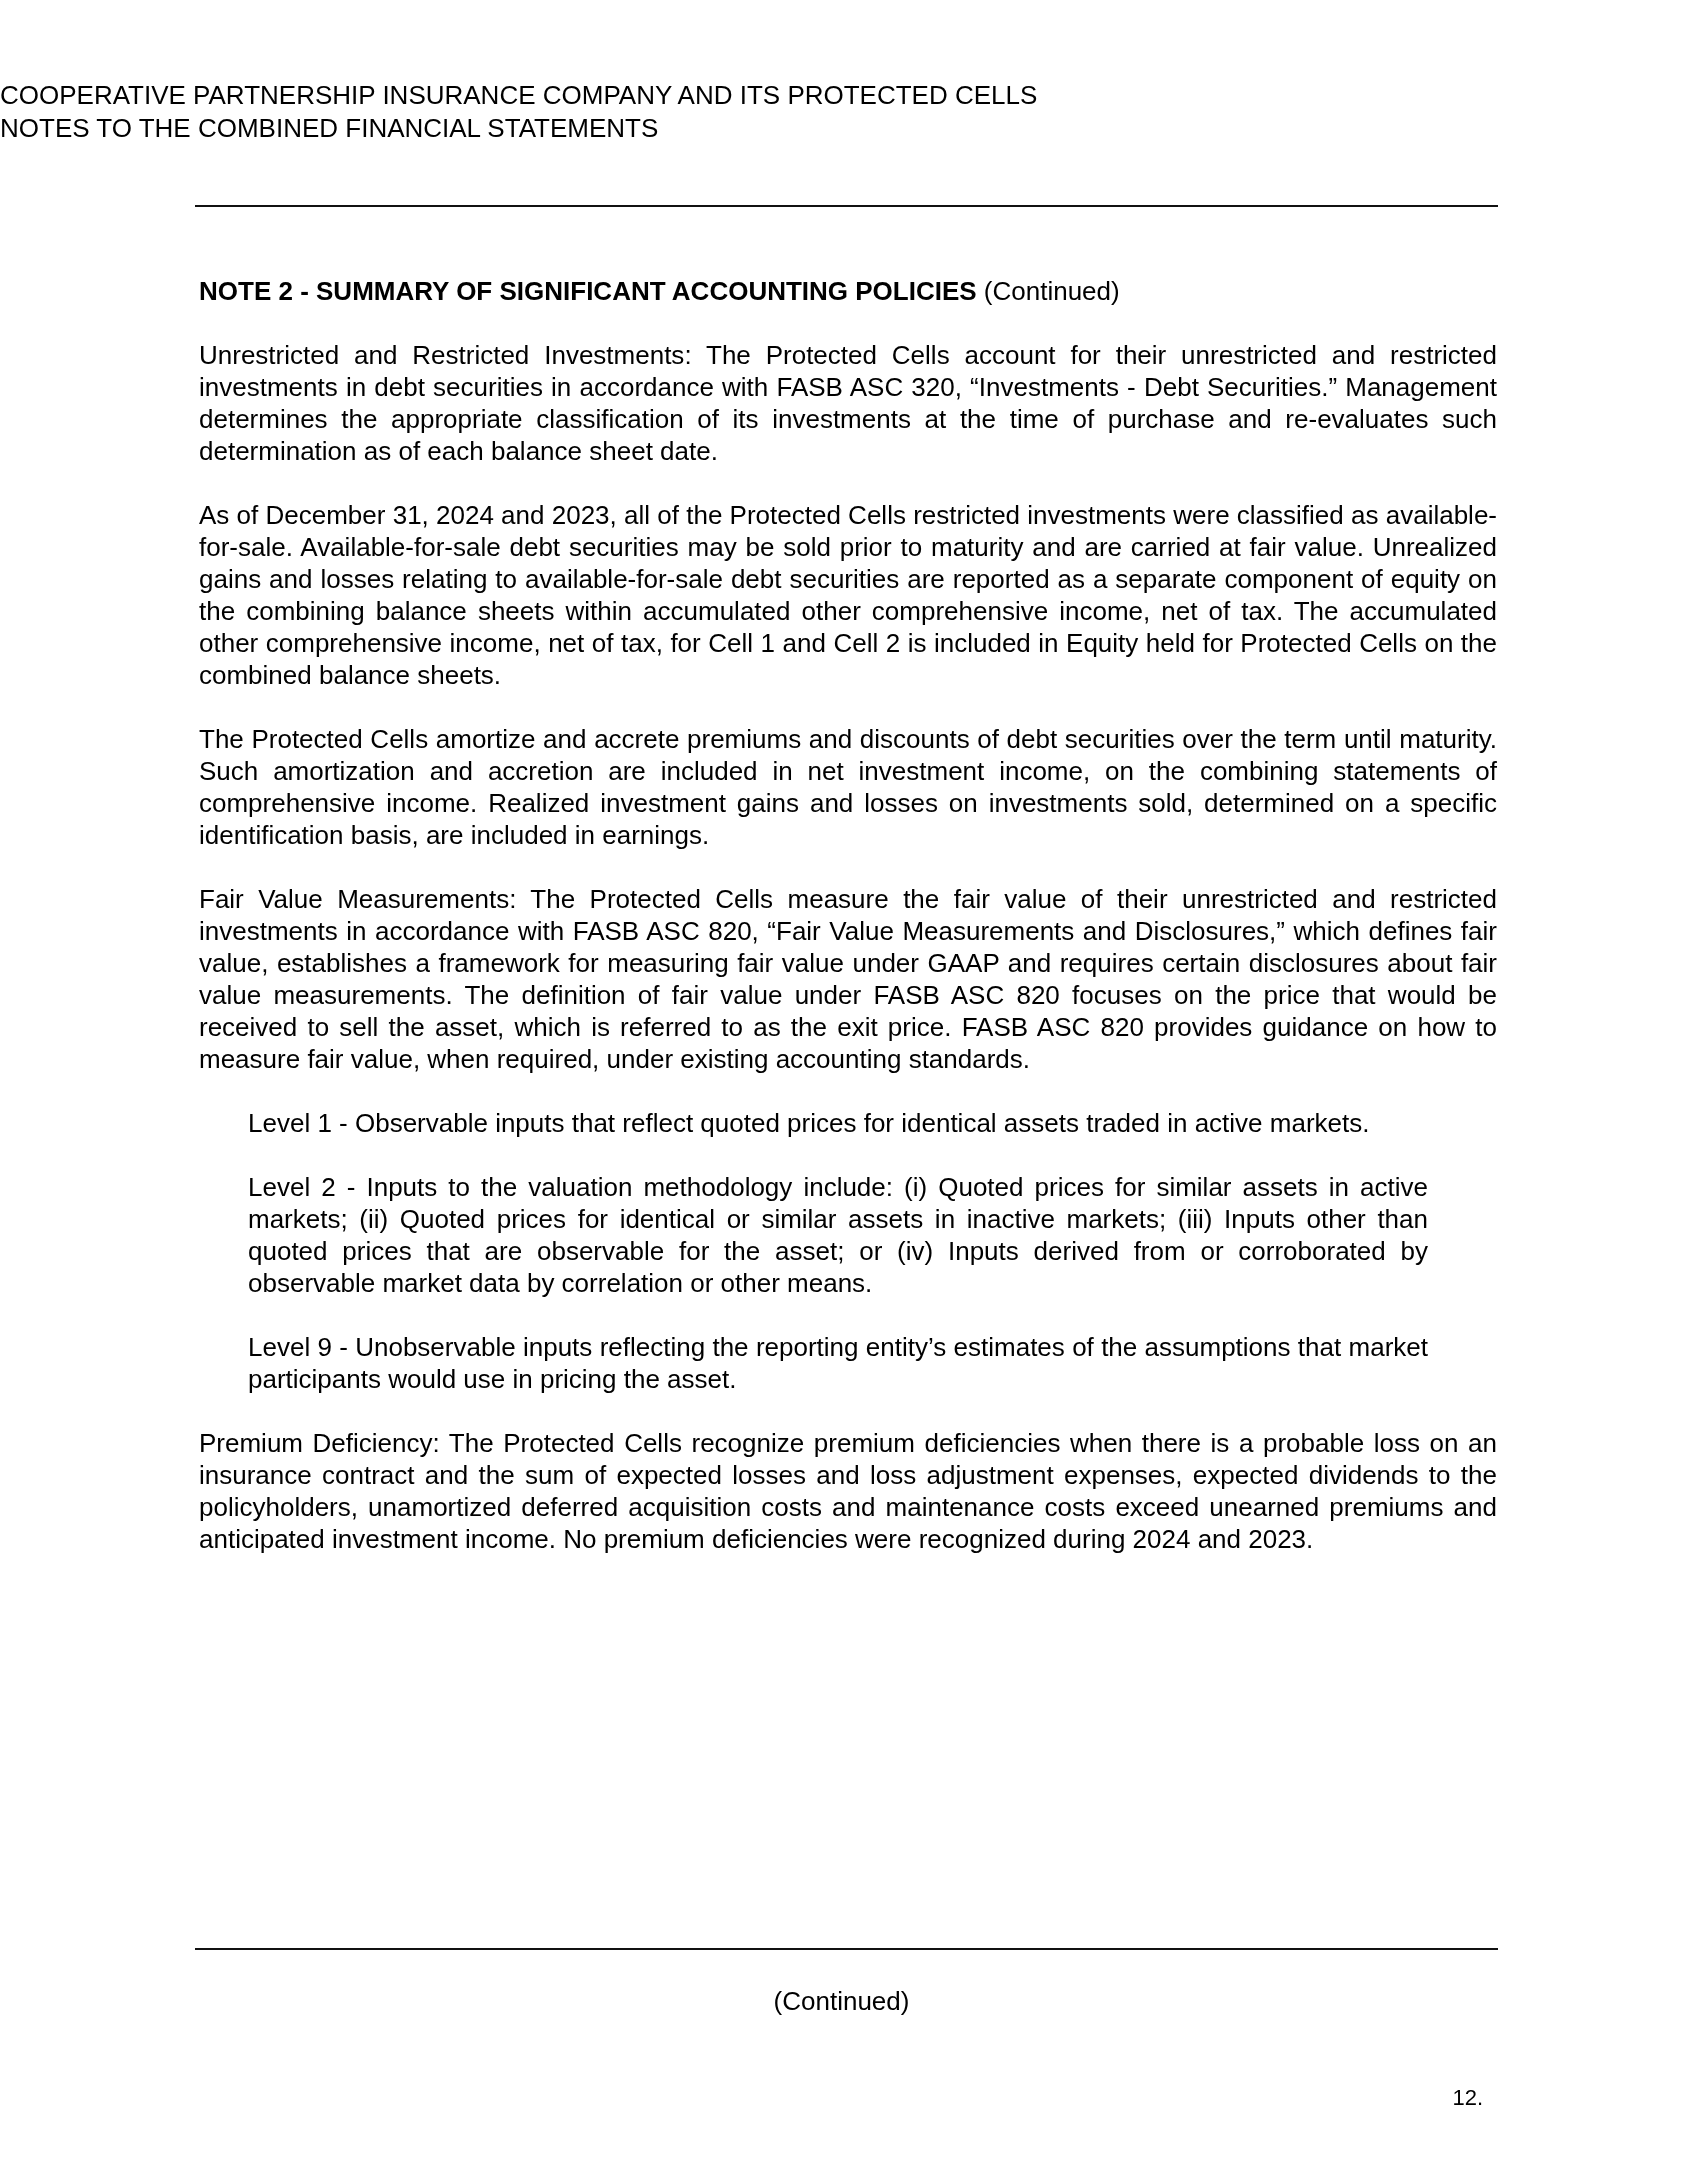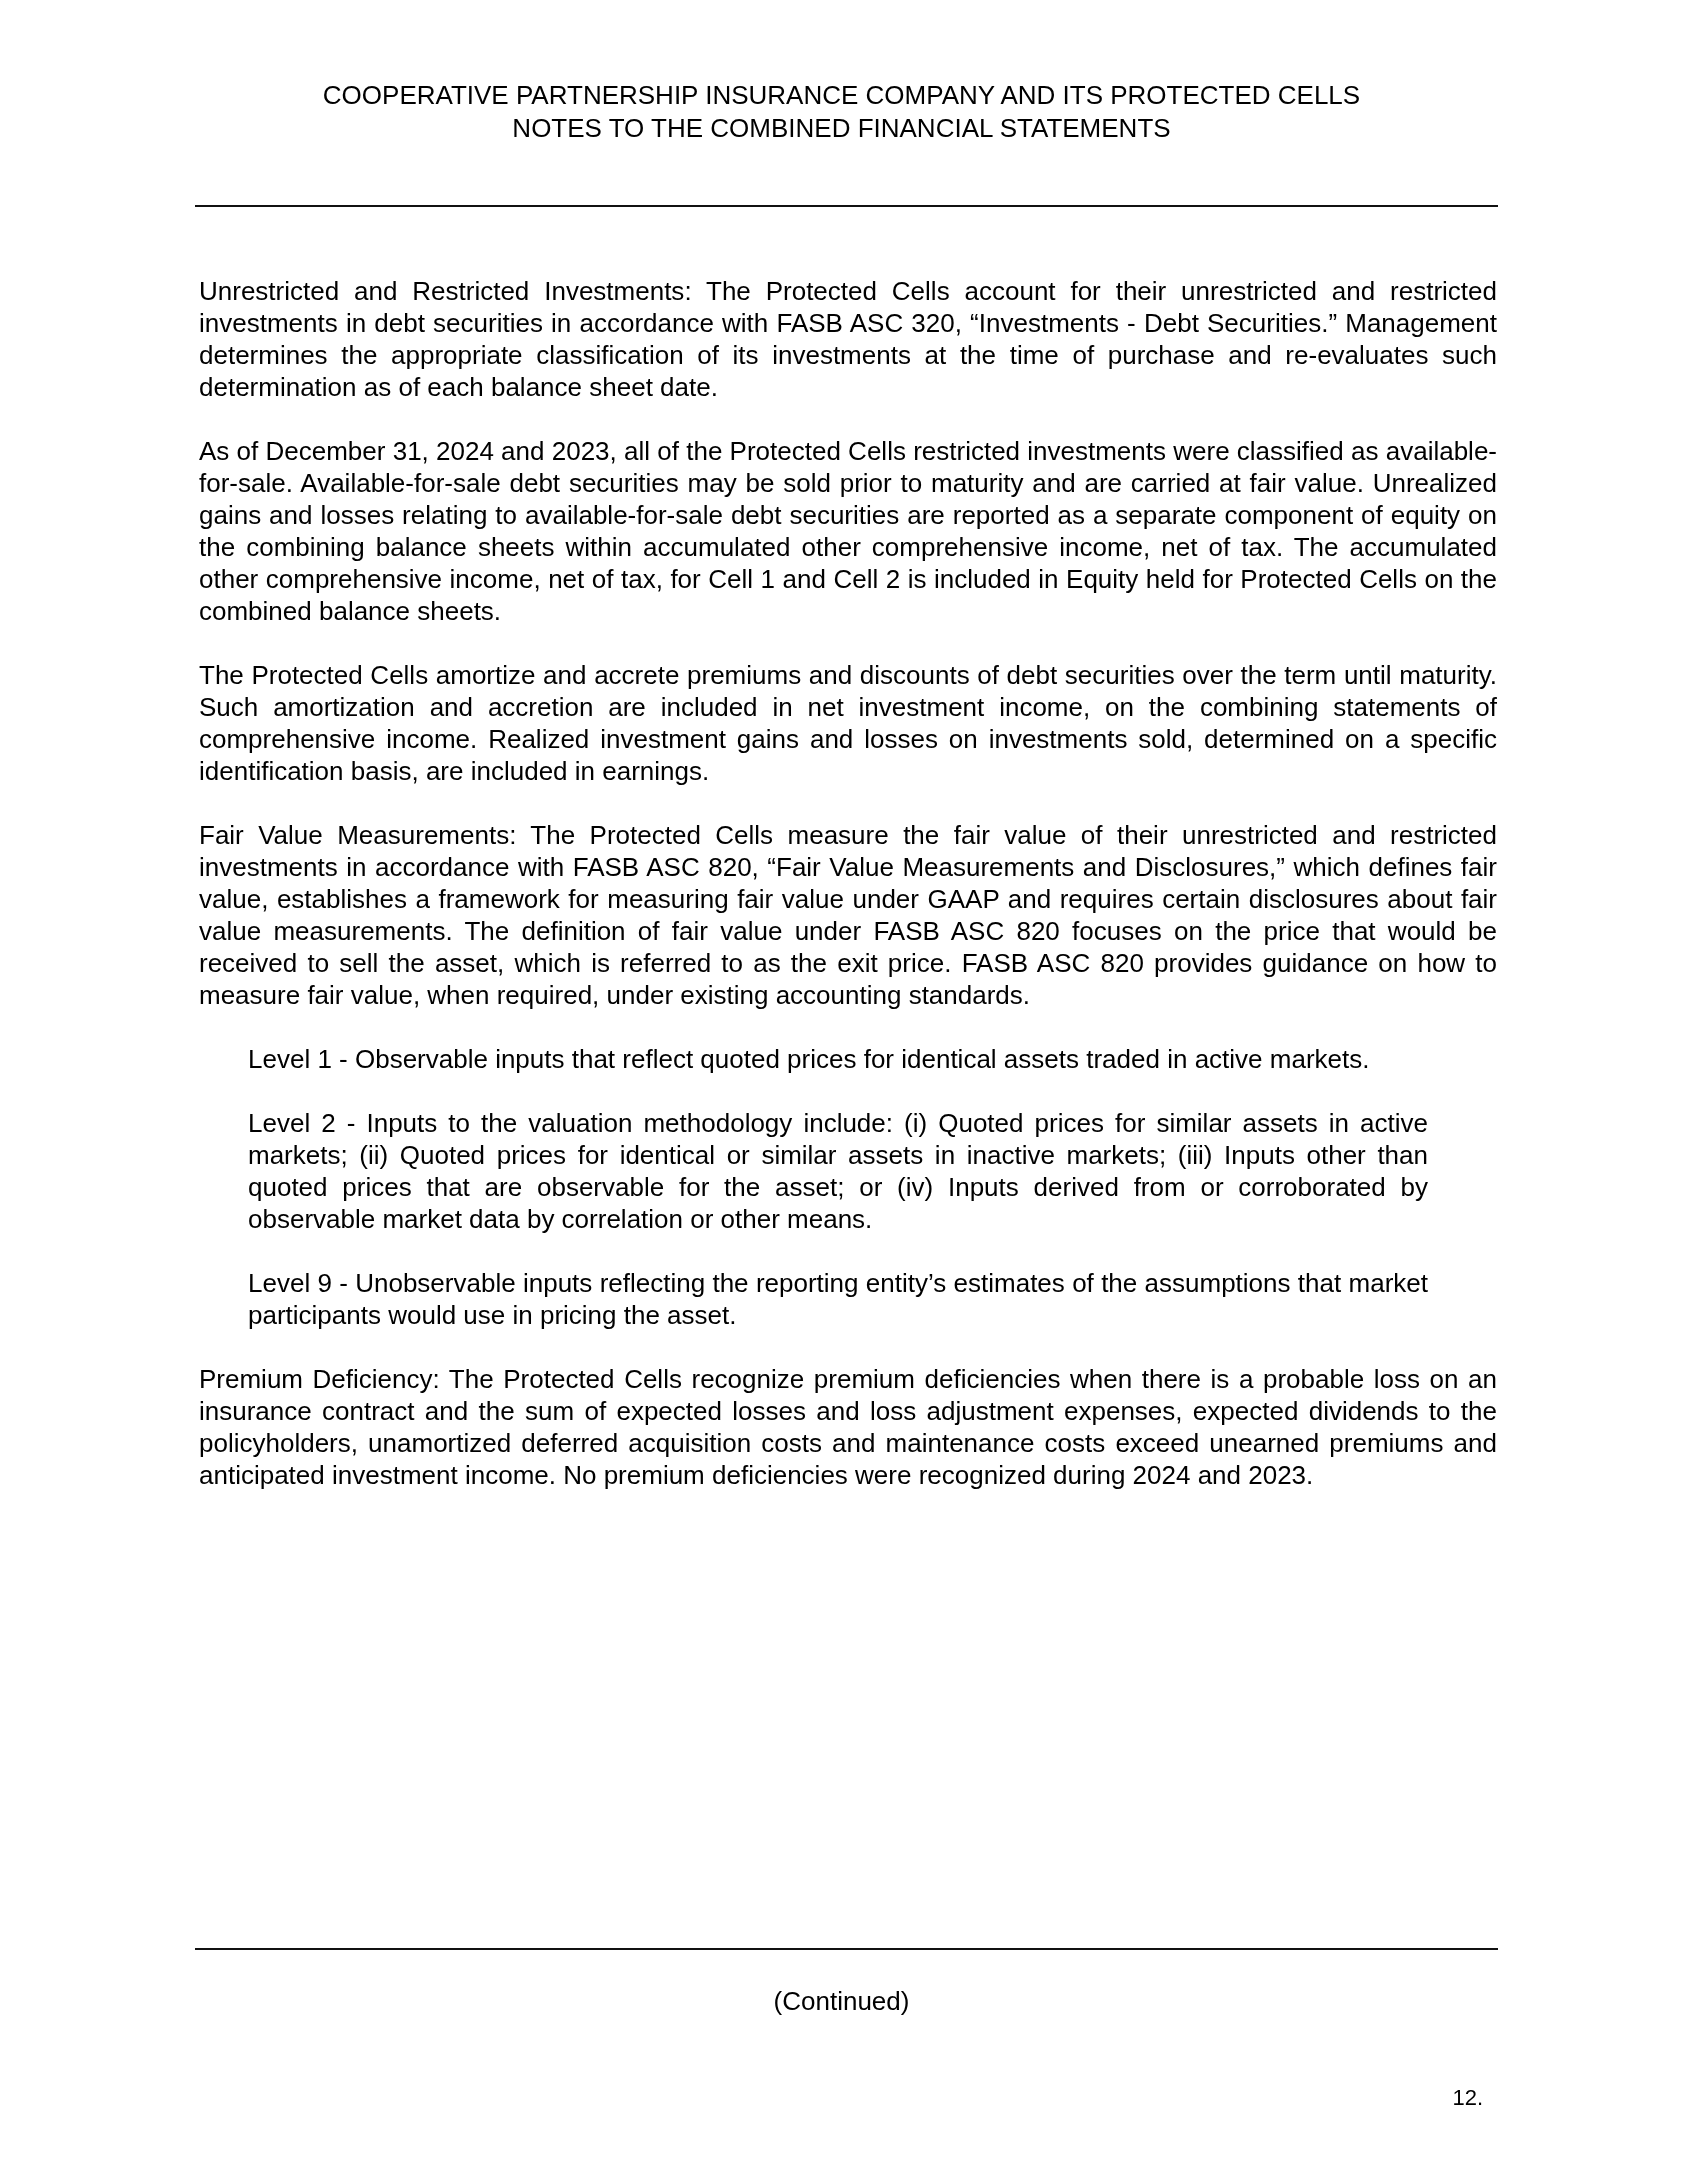--- a/index.html
+++ b/index.html
@@ -1,18 +1,18 @@
 <!DOCTYPE html>
 <html><head>
 <meta charset="utf-8">
 <style>
   html, body { margin:0; padding:0; background:#ffffff; }
   body { width:1683px; height:2178px; position:relative; overflow:hidden;
          font-family:"Liberation Sans", sans-serif; color:#000; }
-  .page-header { position:absolute; top:79px; left:0; width:1683px; text-align:center;
+  .page-header { position:absolute; top:79px; left:0; width:1683px; 
          font-size:26px; line-height:33px; }
   .page-header div { white-space:nowrap; }
   .rule { position:absolute; left:195px; width:1303px; height:0; border-top:2px solid #111; }
   .rule.top { top:205px; }
   .rule.bottom { top:1948px; }
   .content { position:absolute; top:275px; left:199px; width:1298px;
          font-size:26px; line-height:32px; }
   .note-title { margin:0 0 32px 0; font-weight:normal; font-size:26px; line-height:32px; }
   .note-title b { font-weight:bold; }
   p { margin:0 0 32px 0; text-align:justify; }
@@ -27,20 +27,21 @@
 <body>
 
 <div class="page-header">
   <div>COOPERATIVE PARTNERSHIP INSURANCE COMPANY AND ITS PROTECTED CELLS</div>
   <div>NOTES TO THE COMBINED FINANCIAL STATEMENTS</div>
 </div>
 
 <div class="rule top"></div>
 
 <div class="content">
+  <div class="note-title"><b>NOTE 2 - SUMMARY OF SIGNIFICANT ACCOUNTING POLICIES</b><span> (Continued)</span></div>
 
   <p><span class="u">Unrestricted and Restricted Investments</span><span>:  The Protected Cells account for their unrestricted and restricted investments in debt securities in accordance with FASB ASC 320, “Investments - Debt Securities.” Management determines the appropriate classification of its investments at the time of purchase and re-evaluates such determination as of each balance sheet date.</span></p>
 
   <p>As of December 31, 2024 and 2023, all of the Protected Cells restricted investments were classified as available-for-sale.  Available-for-sale debt securities may be sold prior to maturity and are carried at fair value.  Unrealized gains and losses relating to available-for-sale debt securities are reported as a separate component of equity on the combining balance sheets within accumulated other comprehensive income, net of tax.  The accumulated other comprehensive income, net of tax, for Cell 1 and Cell 2 is included in Equity held for Protected Cells on the combined balance sheets.</p>
 
   <p>The Protected Cells amortize and accrete premiums and discounts of debt securities over the term until maturity.  Such amortization and accretion are included in net investment income, on the combining statements of comprehensive income.  Realized investment gains and losses on investments sold, determined on a specific identification basis, are included in earnings.</p>
 
   <p><span class="u">Fair Value Measurements</span><span>:  The Protected Cells measure the fair value of their unrestricted and restricted investments in accordance with FASB ASC 820, “Fair Value Measurements and Disclosures,” which defines fair value, establishes a framework for measuring fair value under GAAP and requires certain disclosures about fair value measurements.  The definition of fair value under FASB ASC 820 focuses on the price that would be received to sell the asset, which is referred to as the exit price.  FASB ASC 820 provides guidance on how to measure fair value, when required, under existing accounting standards.</span></p>
 
 

